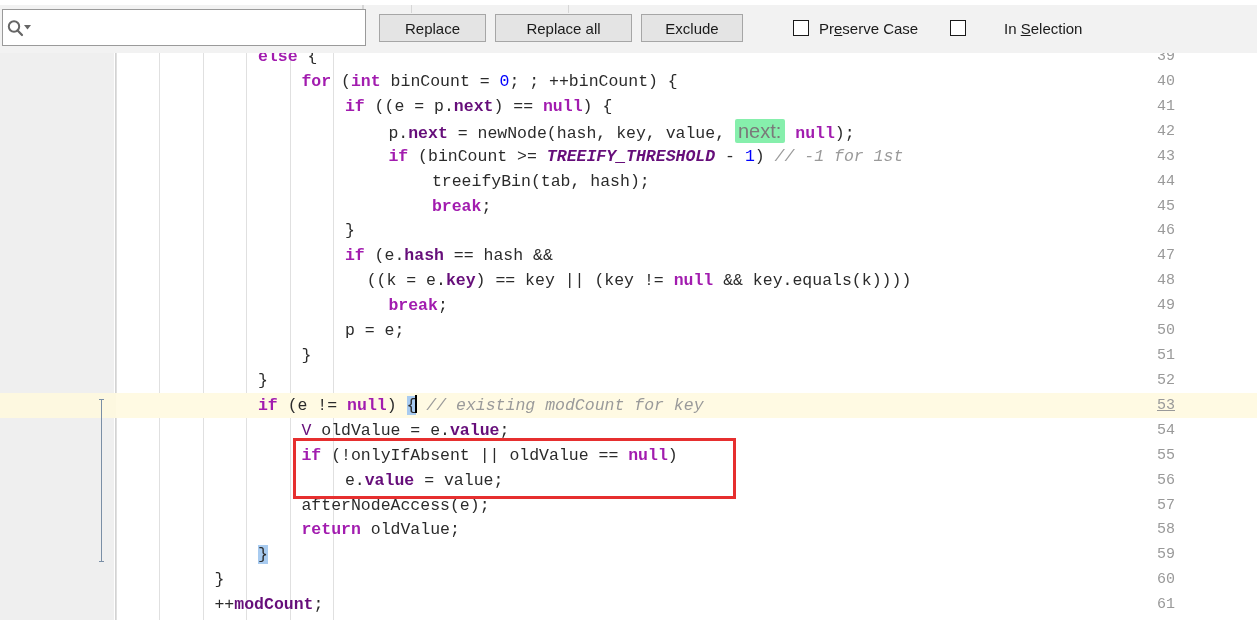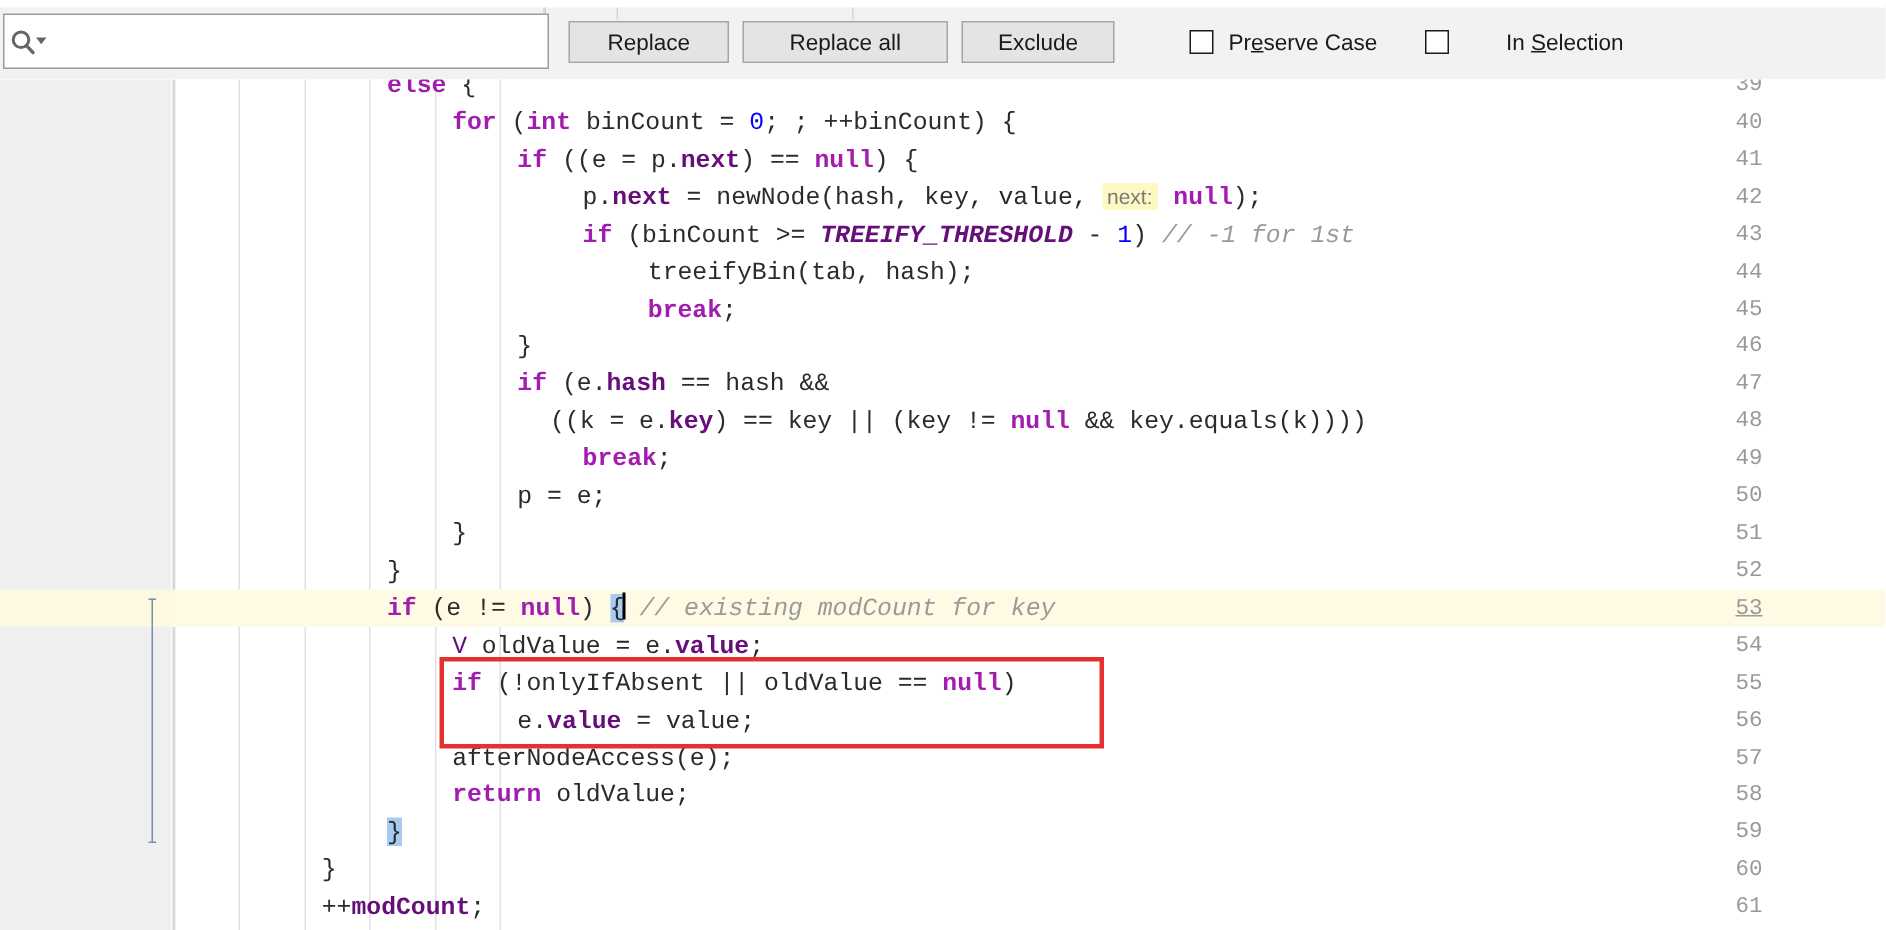--- a/index.html
+++ b/index.html
@@ -108,22 +108,22 @@
   }
   
   .kw   {color:#a21caf;font-weight:bold;}
   .num  {color:#0000ff;}
   .fld  {color:#660e7a;font-weight:bold;}
   .cnst {color:#660e7a;font-weight:bold;font-style:italic;}
   .typ  {color:#660e7a;}
   .cmt  {color:#9a9a9a;font-style:italic;}
   .plain{color:#2b2b2b;}
   .hint {
-    background:#fef9c3;color:#7a7a7a;
-    font-family:"Liberation Sans",sans-serif;font-size:14px;
+    background:#86efac;color:#7a7a7a;
+    font-family:"Liberation Sans",sans-serif;font-size:20px;
     padding:1px 4px 1px 3px;border-radius:2px;
   }
   .bracematch{background:#a8cbf0;}
   .caret{
     display:inline-block;width:2px;height:18px;background:#000000;
     vertical-align:-3px;margin:0 -1px;
   }
 
   #red-box{
     position:absolute;

